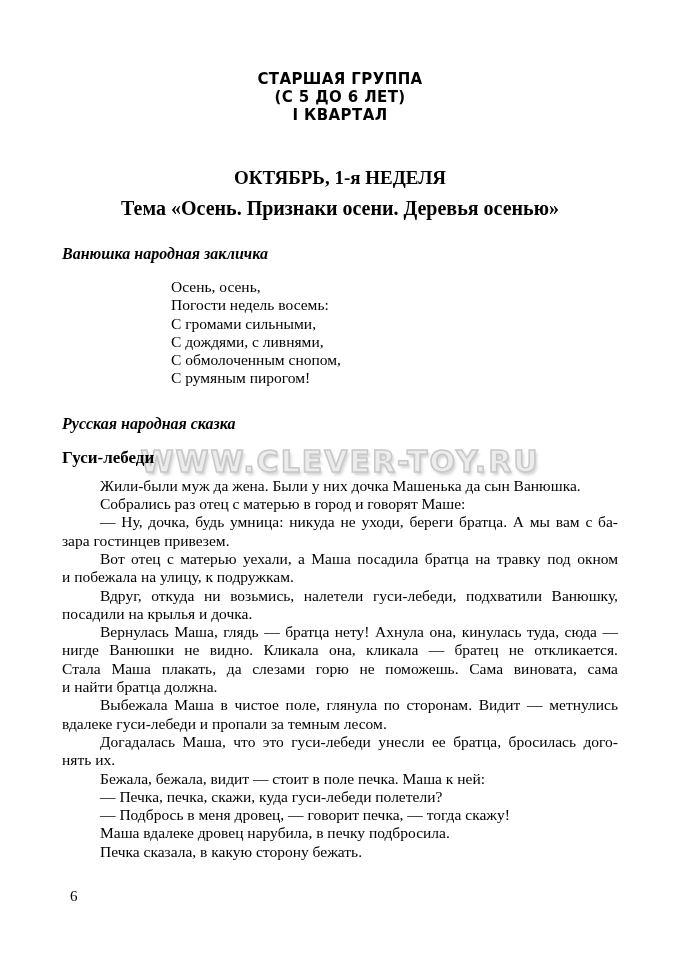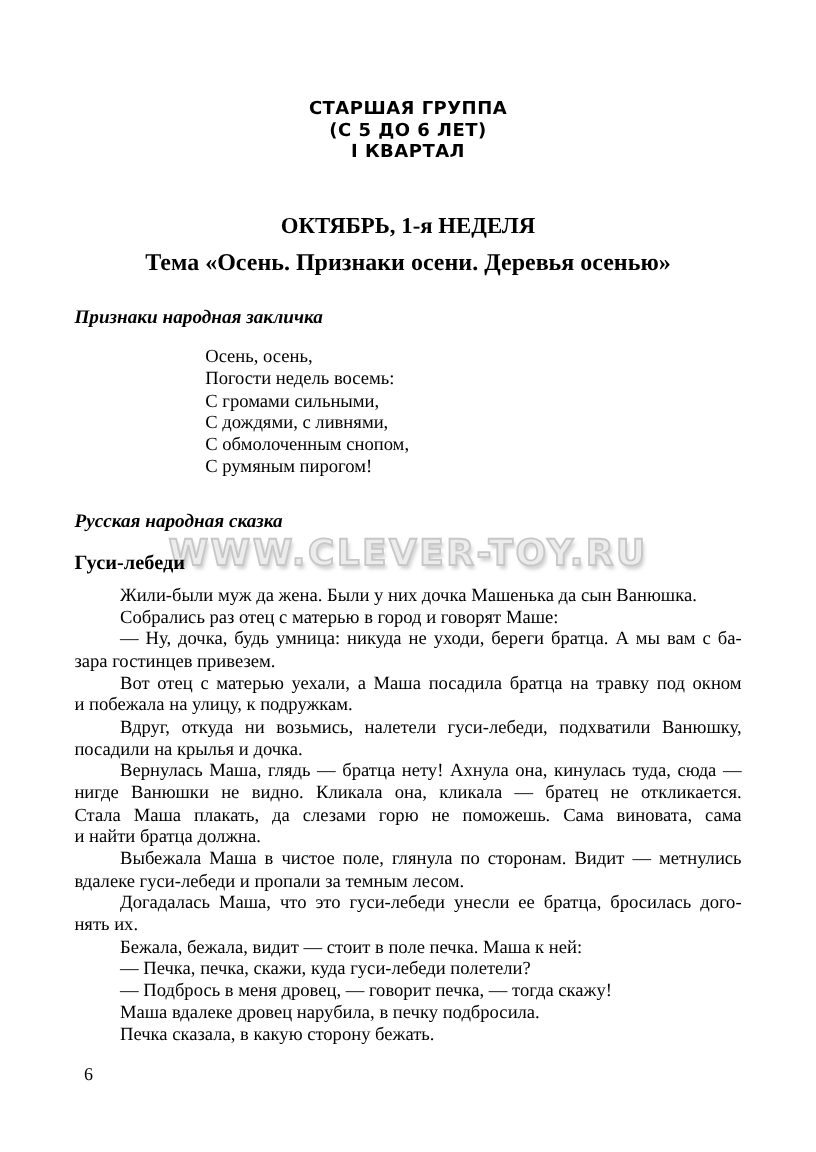--- a/index.html
+++ b/index.html
@@ -9,21 +9,21 @@
     height: 960px;
     margin: 0 auto;
     background: #ffffff;
     font-family: "Liberation Serif", serif;
     color: #000;
     overflow: hidden;
   }
   .content {
     position: relative;
     z-index: 1;
-    padding: 11px 62px;
+    padding: 0 62px;
   }
   
   .header-block {
     padding-top: 70px;
     text-align: center;
     font-family: "DejaVu Sans", sans-serif;
     font-weight: 800;
     font-size: 15px;
     line-height: 18px;
     letter-spacing: 0.4px;
@@ -109,21 +109,21 @@
     <div class="header-block">
       <div>СТАРШАЯ ГРУППА</div>
       <div>(С 5 ДО 6 ЛЕТ)</div>
       <div>I КВАРТАЛ</div>
     </div>
 
     <div class="week-title">ОКТЯБРЬ, 1-я НЕДЕЛЯ</div>
 
     <div class="theme-title">Тема «Осень. Признаки осени. Деревья осенью»</div>
 
-    <div class="section-label">Признаки народная закличка</div>
+    <div class="section-label">Ванюшка народная закличка</div>
 
     <div class="poem">
         <div class="poem-line">Осень, осень,</div>
         <div class="poem-line">Погости недель восемь:</div>
         <div class="poem-line">С громами сильными,</div>
         <div class="poem-line">С дождями, с ливнями,</div>
         <div class="poem-line">С обмолоченным снопом,</div>
         <div class="poem-line">С румяным пирогом!</div>
       </div>
 

